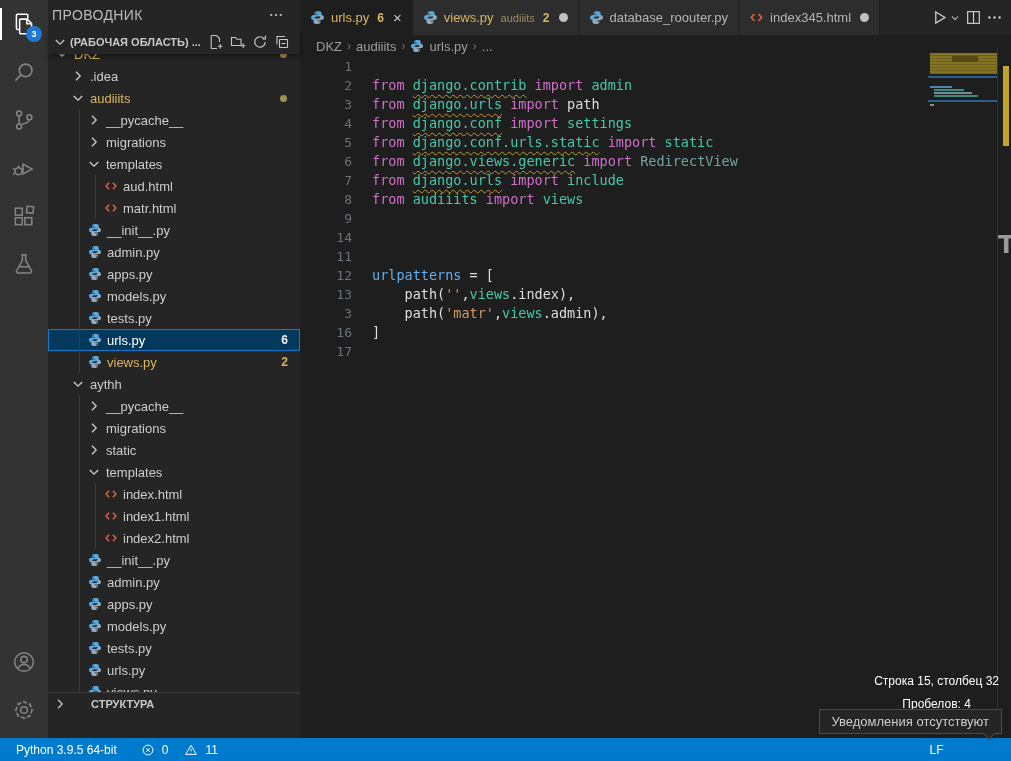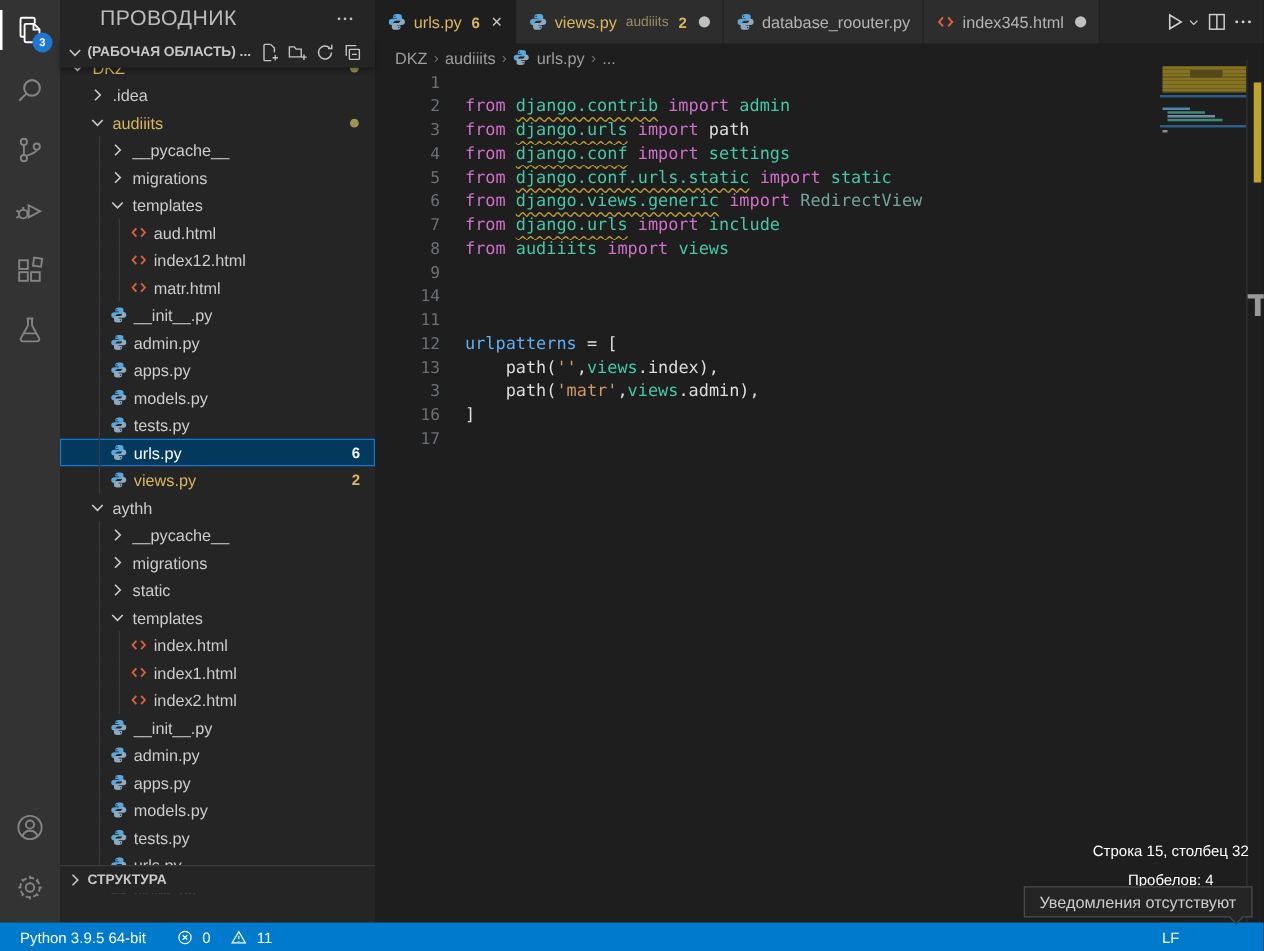--- a/index.html
+++ b/index.html
@@ -15,22 +15,22 @@
   .ab-item svg { width:26px; height:26px; }
   .ab-item.active { color:#ffffff; }
   .ab-item.active::before { content:""; position:absolute; left:0; top:8px; width:2px; height:32px; background:#ffffff; }
   .ab-badge { position:absolute; right:6px; bottom:6px; min-width:16px; height:16px; border-radius:9px;
     background:#1d77d3; color:#fff; font-size:9px; font-weight:bold; display:flex; align-items:center;
     justify-content:center; padding:0 3px; }
   #ab-bottom { margin-top:auto; margin-bottom:4px; display:flex; flex-direction:column; align-items:center; }
 
   
   #sidebar { position:absolute; left:48px; top:0; width:252px; height:738px; background:#252526; color:#cccccc; }
-  #sidebar-title { height:30px; display:flex; align-items:center; padding:0 14px 0 32px;
-    font-size:17px; letter-spacing:.4px; color:#bbbbbb; }
+  #sidebar-title { height:30px; display:flex; align-items:center; padding:0 14px 0 4px;
+    font-size:14px; letter-spacing:.4px; color:#bbbbbb; }
   #sidebar-title .spacer { flex:1; }
   #sidebar-title svg { width:16px; height:16px; color:#c5c5c5; cursor:pointer; }
   #section-header { position:relative; z-index:3; height:24px; display:flex; align-items:center;
     padding:0 8px 0 4px; font-size:11px; font-weight:bold; color:#c8c8c8; background:#252526;
     box-shadow:0 3px 4px rgba(0,0,0,.35); }
   #section-header .chev { width:16px; height:16px; margin-right:2px; color:#c5c5c5; }
   #section-header .chev svg { width:16px; height:16px; transform:rotate(90deg); }
   #section-header .spacer { flex:1; }
   .hdr-icon { width:20px; height:20px; display:flex; align-items:center; justify-content:center;
     color:#c5c5c5; cursor:pointer; margin-left:2px; }
@@ -48,21 +48,21 @@
   .row .label { margin-left:4px; }
   .row.gold .label { color:#d9b65f; }
   .row.selected { background:#04395e; outline:1px solid #1377ca; outline-offset:-1px; color:#ffffff; }
   .row .badge { position:absolute; right:12px; font-size:12px; font-weight:bold; color:#d9b65f; }
   .row.selected .badge { color:#f0f0f0; }
   .row .dot { position:absolute; right:13px; width:7px; height:7px; border-radius:50%; background:#9e934f; }
   .guide { position:absolute; top:0; bottom:0; width:1px; background:#3b3b3d; }
 
   #outline-header { position:absolute; left:0; bottom:23px; width:252px; height:23px; z-index:4;
     background:#252526; border-top:1px solid #3c3c3c; display:flex; align-items:center;
-    font-size:11px; font-weight:bold; color:#c8c8c8; padding-left:4px; }
+    font-size:11px; font-weight:bold; color:#c8c8c8; padding-left:4px;gap:21px; }
   #outline-header .chev { width:16px; height:16px; color:#c5c5c5; margin-right:2px; }
   #outline-header .chev svg { width:16px; height:16px; }
 
   
   #editor { position:absolute; left:300px; top:0; width:711px; height:738px; background:#1e1e1e; }
   #tabbar { position:absolute; top:0; left:0; right:0; height:35px; background:#252526; display:flex; }
   .tab { height:35px; display:flex; align-items:center; padding:0 10px; font-size:13px;
     background:#2d2d2d; color:#b4b4b4; border-right:1px solid #1f1f1f; cursor:pointer; white-space:nowrap; }
   .tab.active { background:#1e1e1e; }
   .tab .ficon { margin-right:6px; display:flex; }
@@ -338,31 +338,20 @@
         </div>
         <div class="row">
           <span style="width: 54px; flex: 0 0 auto;"></span>
           <div class="guide" style="left: 31px;"></div>
           <div class="guide" style="left: 47px;"></div>
           <span class="ficon">
             <svg viewBox="0 0 16 16" fill="none" stroke="#e0603a" stroke-width="1.7">
               <path d="M5.8 4.2L2.4 8l3.4 3.8M10.2 4.2L13.6 8l-3.4 3.8"></path>
             </svg>
           </span>
-          <span class="label">index12.html</span>
-        </div>
-        <div class="row">
-          <span style="width: 54px; flex: 0 0 auto;"></span>
-          <div class="guide" style="left: 31px;"></div>
-          <div class="guide" style="left: 47px;"></div>
-          <span class="ficon">
-            <svg viewBox="0 0 16 16" fill="none" stroke="#e0603a" stroke-width="1.7">
-              <path d="M5.8 4.2L2.4 8l3.4 3.8M10.2 4.2L13.6 8l-3.4 3.8"></path>
-            </svg>
-          </span>
           <span class="label">matr.html</span>
         </div>
         <div class="row">
           <span style="width: 38px; flex: 0 0 auto;"></span>
           <div class="guide" style="left: 31px;"></div>
           <span class="ficon">
             <svg viewBox="0 0 16 16">
               <path fill="#5aa7dc" d="M7.9 1.2c-1.8 0-3 .7-3 2v1.7h3.2v.5H3.9C2.3 5.4 1.1 6.4 1.1 8c0 1.6 1 2.7 2.6 2.7H5V9.2C5 7.9 6.1 7 7.4 7h3c1.1 0 1.9-.8 1.9-1.9V3.2c0-1.3-1.3-2-2.9-2z"></path>
               <path fill="#8fa9c0" d="M8.1 14.8c1.8 0 3-.7 3-2v-1.7H7.9v-.5h4.2c1.6 0 2.8-1 2.8-2.6 0-1.6-1-2.7-2.6-2.7H11v1.5c0 1.3-1.1 2.2-2.4 2.2h-3c-1.1 0-1.9.8-1.9 1.9v1.9c0 1.3 1.3 2 2.9 2z"></path>
               <circle fill="#252526" cx="6.3" cy="3.2" r=".6"></circle>

